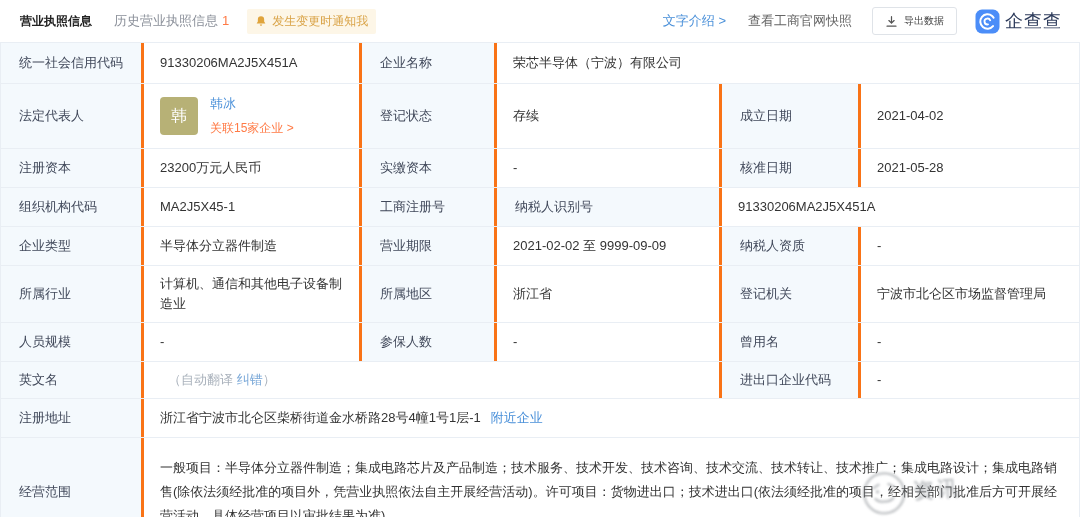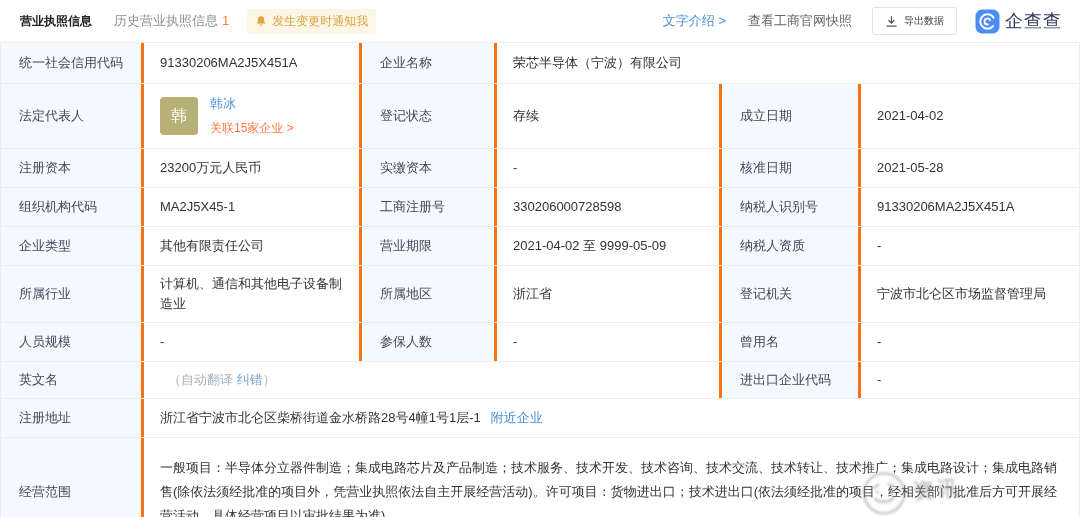--- a/index.html
+++ b/index.html
@@ -118,30 +118,29 @@
     <div class="th h38">实缴资本</div>
     <div class="td h38">-</div>
     <div class="th h38">核准日期</div>
     <div class="td h38">2021-05-28</div>
   </div>
 
   <div class="tr">
     <div class="th h38">组织机构代码</div>
     <div class="td h38">MA2J5X45-1</div>
     <div class="th h38">工商注册号</div>
-    <div class="td h38">330206000728598</div>
     <div class="th h38">纳税人识别号</div>
     <div class="td h38">91330206MA2J5X451A</div>
   </div>
 
   <div class="tr">
     <div class="th h38">企业类型</div>
-    <div class="td h38">其他有限责任公司</div>
+    <div class="td h38">半导体分立器件制造</div>
     <div class="th h38">营业期限</div>
-    <div class="td h38">2021-04-02 至 9999-05-09</div>
+    <div class="td h38">2021-02-02 至 9999-09-09</div>
     <div class="th h38">纳税人资质</div>
     <div class="td h38">-</div>
   </div>
 
   <div class="tr">
     <div class="th h56">所属行业</div>
     <div class="td h56">计算机、通信和其他电子设备制造业</div>
     <div class="th h56">所属地区</div>
     <div class="td h56">浙江省</div>
     <div class="th h56">登记机关</div>

